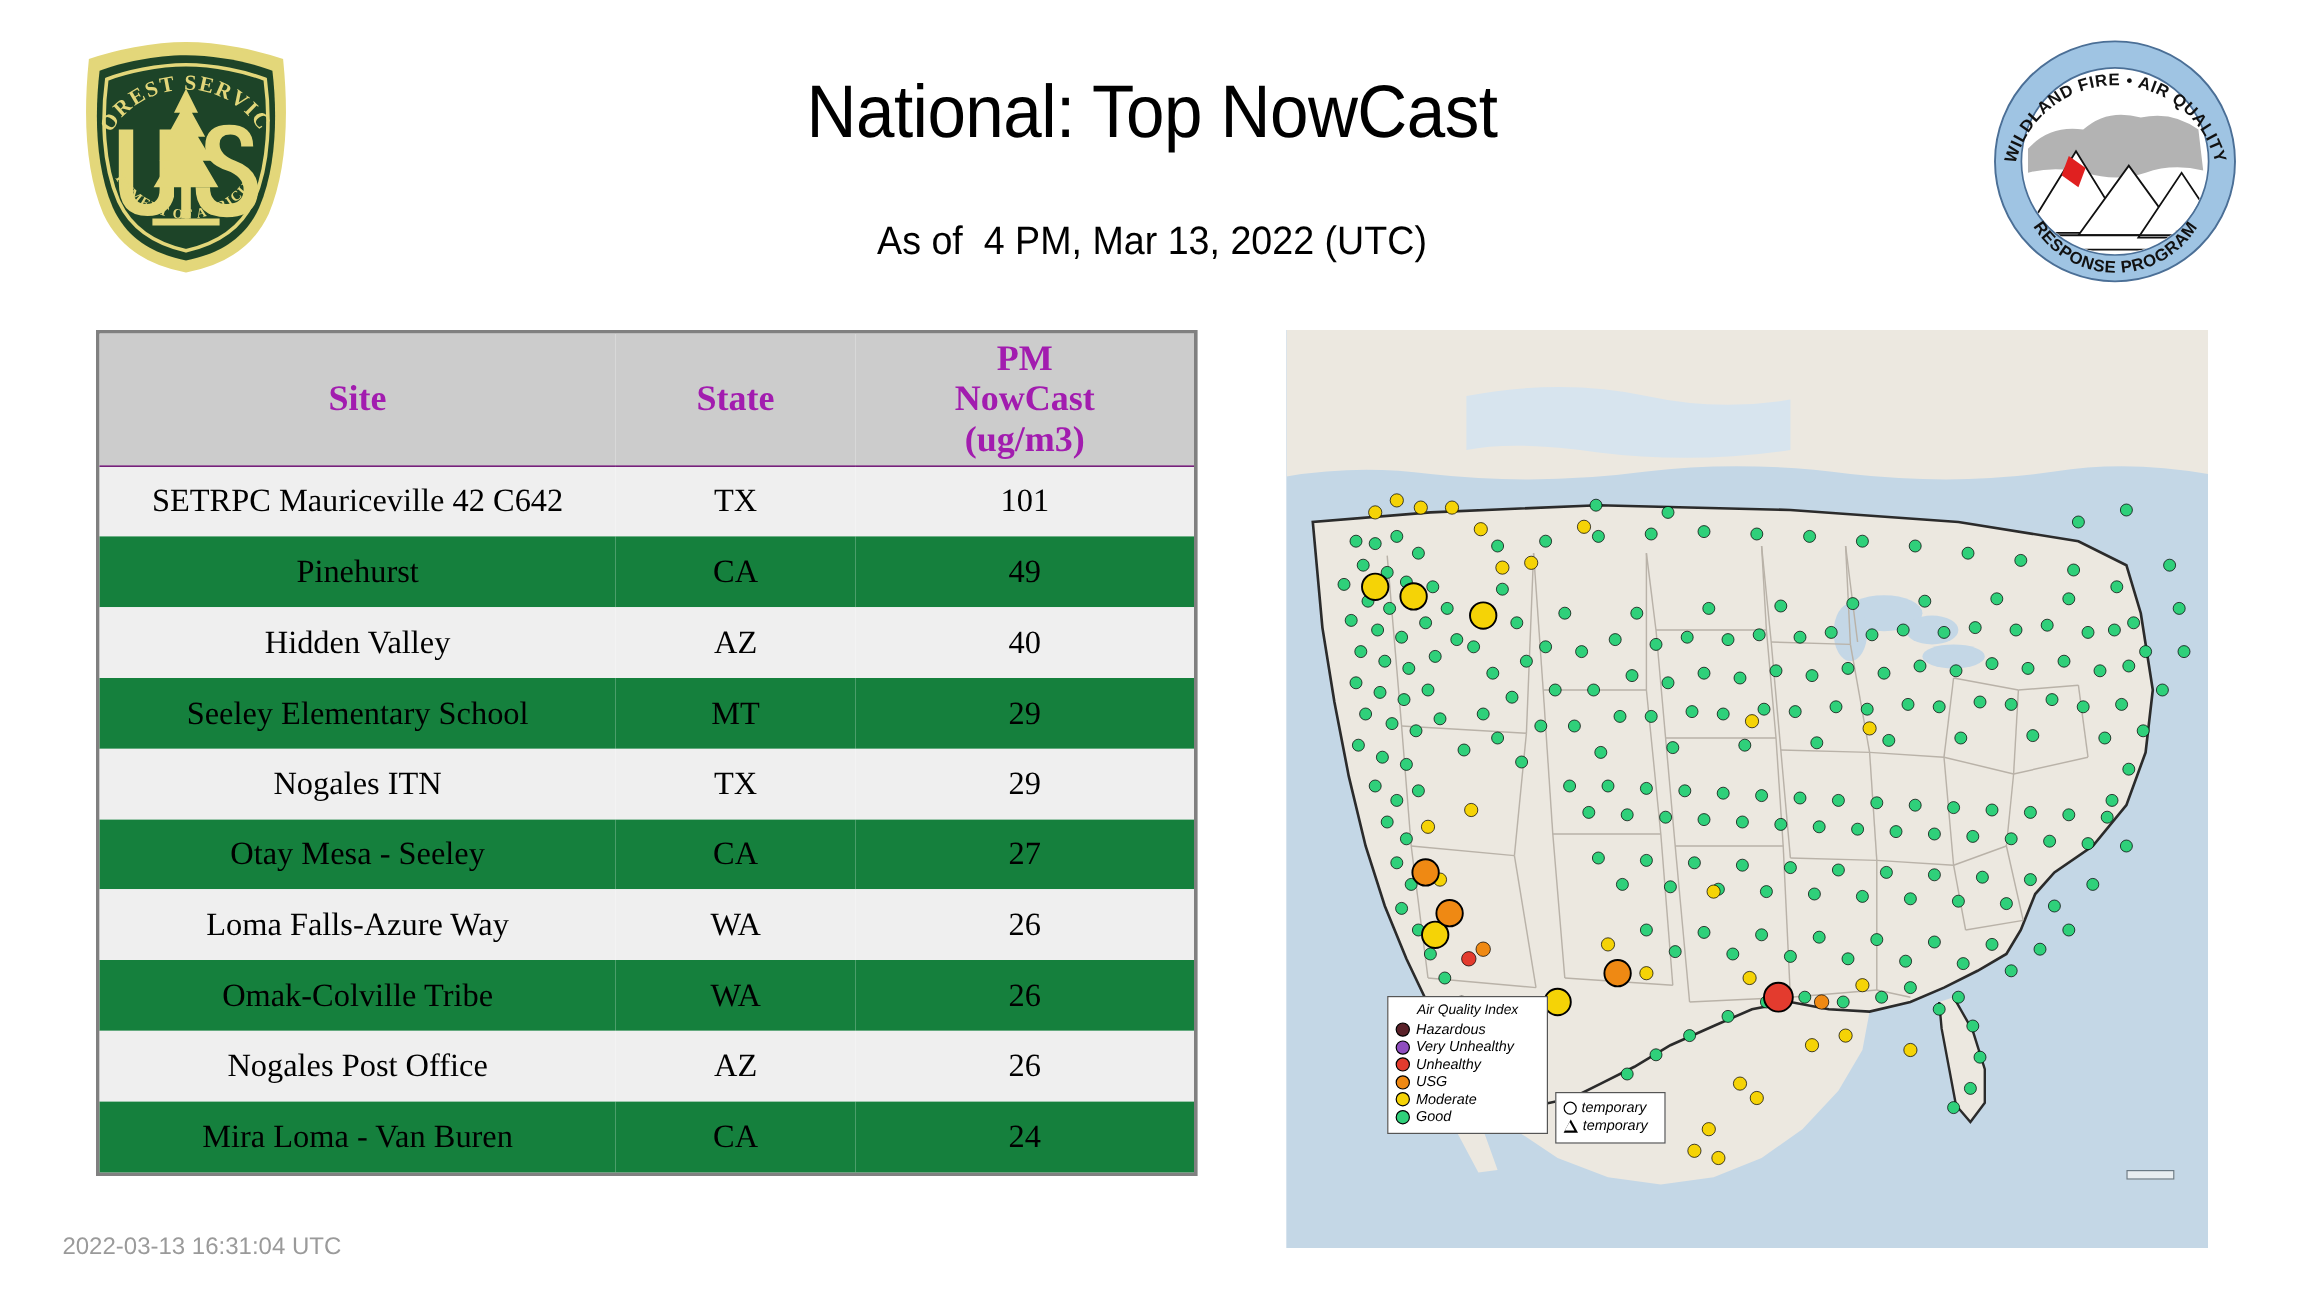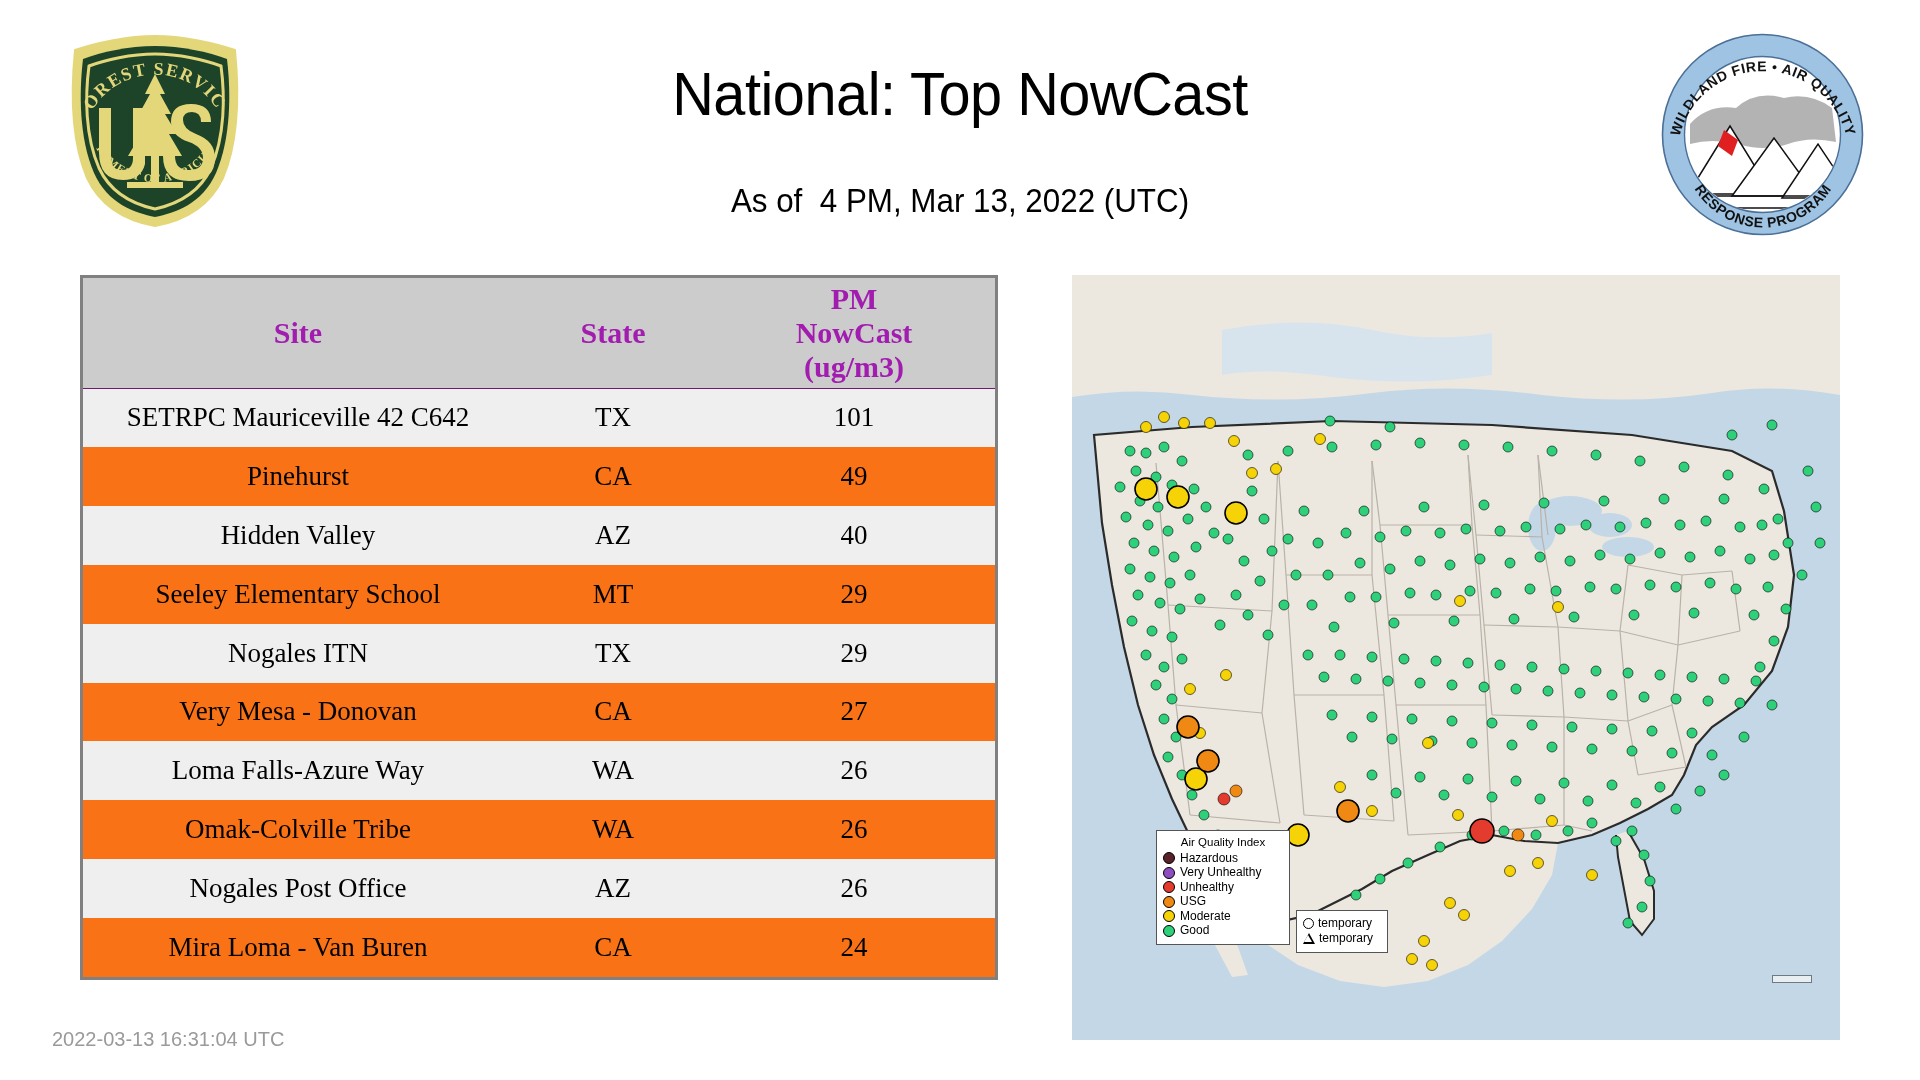--- a/index.html
+++ b/index.html
@@ -52,28 +52,29 @@
   thead th.c-site  { width: 430px; }
   thead th.c-state { width: 200px; }
   thead th.c-val   { width: 282px; }
   tbody td {
     font-family: "Liberation Serif", serif;
     font-weight: normal; font-size: 27px; color: #000;
     text-align: center; vertical-align: middle;
     height: 58px; padding: 0 2px;
   }
   tbody tr.odd  { background: #efefef; border-radius: 21px; }
-  tbody tr.even { background: #f97316; }
+  tbody tr.even { background: #15803d; }
 
   
   #map {
     position: absolute; left: 1072px; top: 275px;
     width: 768px; height: 765px;
     background: #c4d7e6;
     overflow: hidden;
+    font-style: italic;
   }
   #map svg { position: absolute; left: 0; top: 0; }
   .dot { stroke: #000; stroke-width: 0.6; }
   .dot-big { stroke: #000; stroke-width: 1.6; }
 
   
   .legend-box {
     position: absolute;
     background: #ffffff;
     border: 1px solid #555;
@@ -225,21 +226,21 @@
             <td>Seeley Elementary School</td>
             <td>MT</td>
             <td>29</td>
           </tr>
           <tr class="odd">
             <td>Nogales ITN</td>
             <td>TX</td>
             <td>29</td>
           </tr>
           <tr class="even">
-            <td>Very Mesa - Donovan</td>
+            <td>Otay Mesa - Seeley</td>
             <td>CA</td>
             <td>27</td>
           </tr>
           <tr class="odd">
             <td>Loma Falls-Azure Way</td>
             <td>WA</td>
             <td>26</td>
           </tr>
           <tr class="even">
             <td>Omak-Colville Tribe</td>

